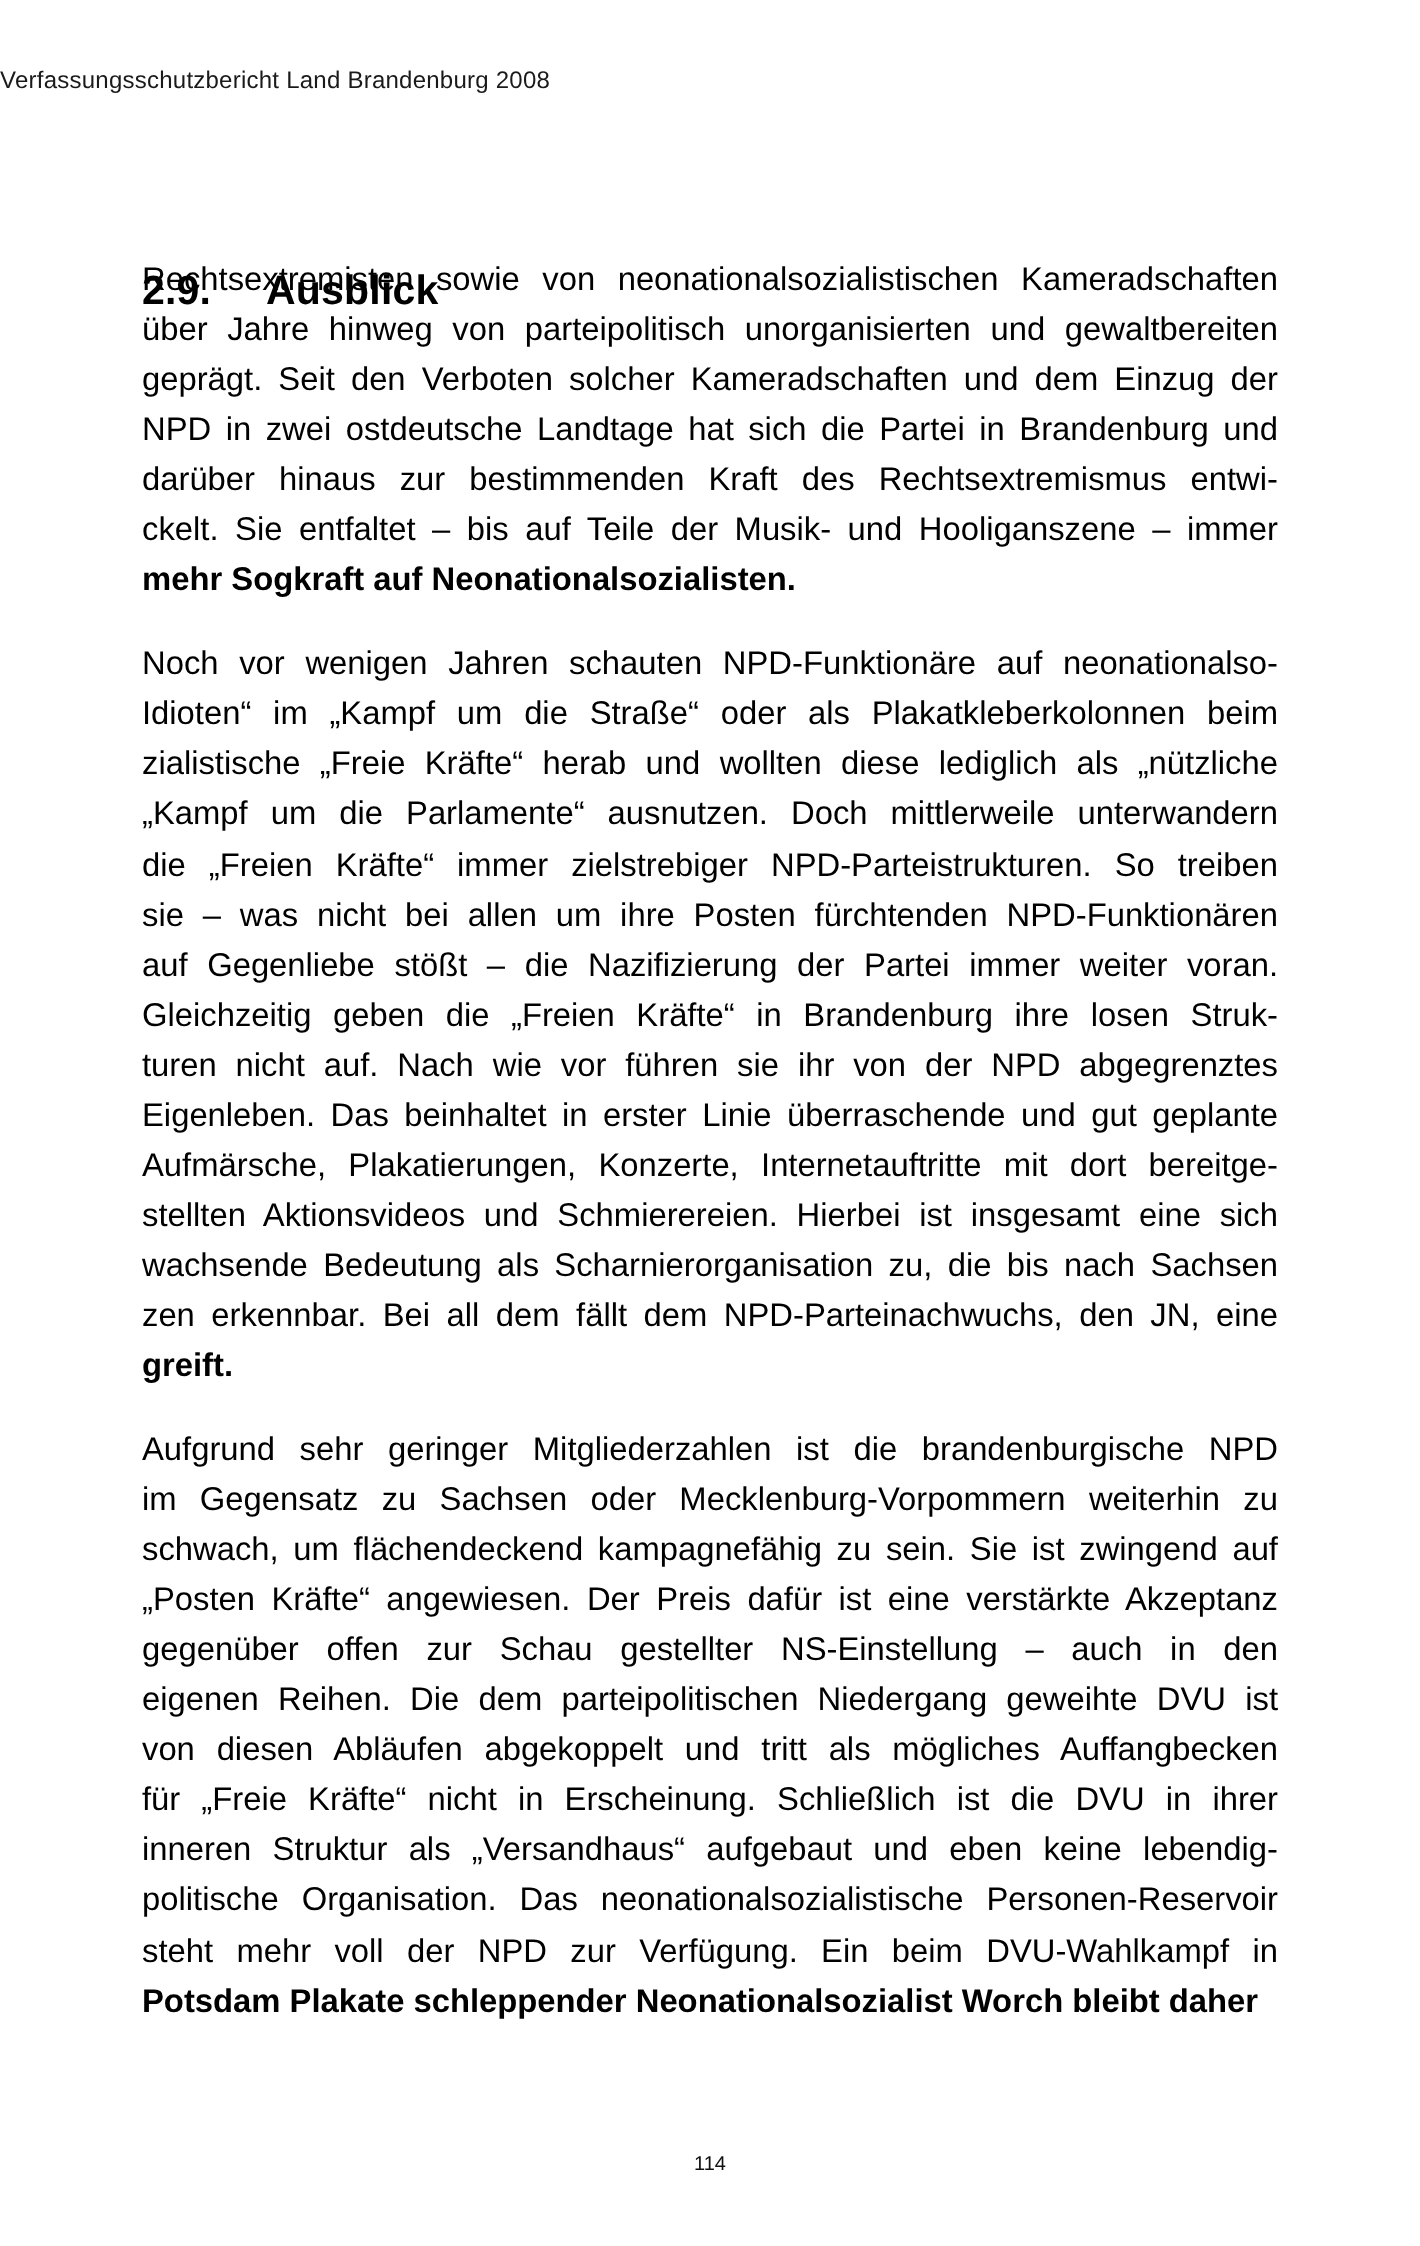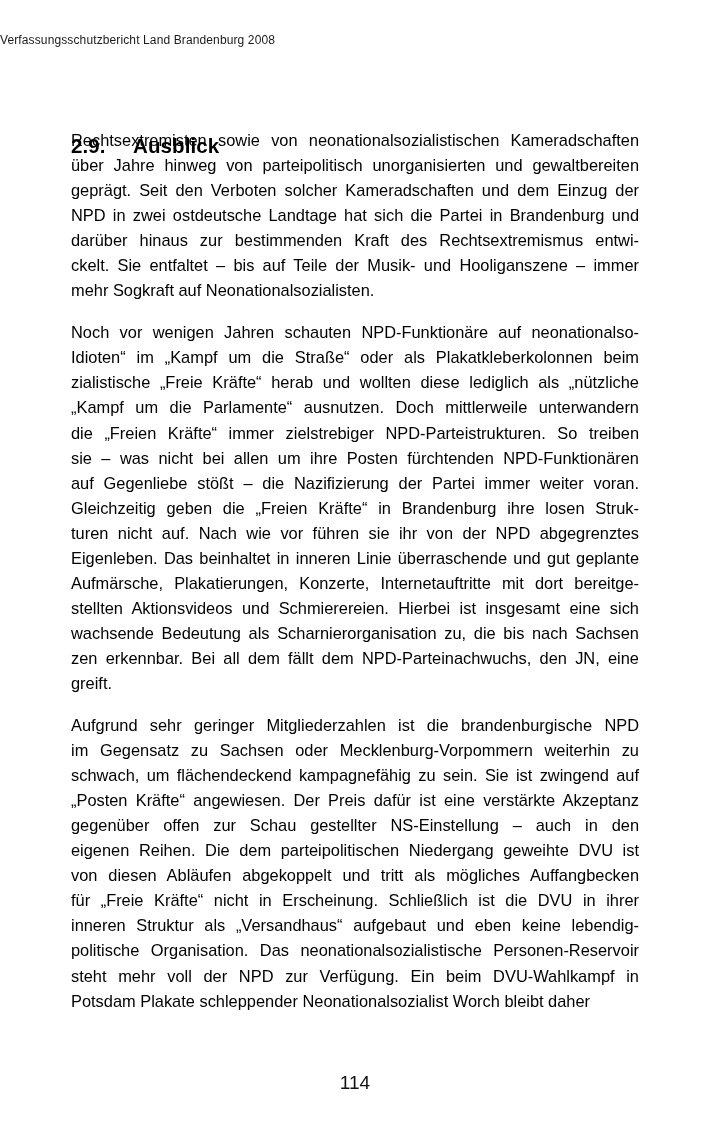--- a/index.html
+++ b/index.html
@@ -83,30 +83,31 @@
     height: 25.05px;
     line-height: 25.05px;
     text-align: justify;
     text-align-last: justify;
     white-space: nowrap;
     overflow: visible;
   }
   .ln.last {
     text-align: left;
     text-align-last: left;
+    font-weight: bold;
   }
 
   
   .folio {
     position: absolute;
     top: 1074px;
     left: 0;
     width: 710px;
     text-align: center;
-    font-size: 19px;
+    font-size: 10px;
     line-height: 18px;
     color: #111111;
   }
 </style>
 </head>
 <body>
 
 <div class="page">
 
   <div class="running-header">Verfassungsschutzbericht Land Brandenburg 2008</div>
@@ -129,21 +130,21 @@
     <p class="para">
         <span class="ln">Noch vor wenigen Jahren schauten NPD-Funktionäre auf neonationalso-</span>
         <span class="ln">Idioten“ im „Kampf um die Straße“ oder als Plakatkleberkolonnen beim</span>
         <span class="ln">zialistische „Freie Kräfte“ herab und wollten diese lediglich als „nützliche</span>
         <span class="ln">„Kampf um die Parlamente“ ausnutzen. Doch mittlerweile unterwandern</span>
         <span class="ln">die „Freien Kräfte“ immer zielstrebiger NPD-Parteistrukturen. So treiben</span>
         <span class="ln">sie – was nicht bei allen um ihre Posten fürchtenden NPD-Funktionären</span>
         <span class="ln">auf Gegenliebe stößt – die Nazifizierung der Partei immer weiter voran.</span>
         <span class="ln">Gleichzeitig geben die „Freien Kräfte“ in Brandenburg ihre losen Struk-</span>
         <span class="ln">turen nicht auf. Nach wie vor führen sie ihr von der NPD abgegrenztes</span>
-        <span class="ln">Eigenleben. Das beinhaltet in inneren Linie überraschende und gut geplante</span>
+        <span class="ln">Eigenleben. Das beinhaltet in erster Linie überraschende und gut geplante</span>
         <span class="ln">Aufmärsche, Plakatierungen, Konzerte, Internetauftritte mit dort bereitge-</span>
         <span class="ln">stellten Aktionsvideos und Schmierereien. Hierbei ist insgesamt eine sich</span>
         <span class="ln">wachsende Bedeutung als Scharnierorganisation zu, die bis nach Sachsen</span>
         <span class="ln">zen erkennbar. Bei all dem fällt dem NPD-Parteinachwuchs, den JN, eine</span>
         <span class="ln last">greift.</span>
       </p>
     <p class="para">
         <span class="ln">Aufgrund sehr geringer Mitgliederzahlen ist die brandenburgische NPD</span>
         <span class="ln">im Gegensatz zu Sachsen oder Mecklenburg-Vorpommern weiterhin zu</span>
         <span class="ln">schwach, um flächendeckend kampagnefähig zu sein. Sie ist zwingend auf</span>

